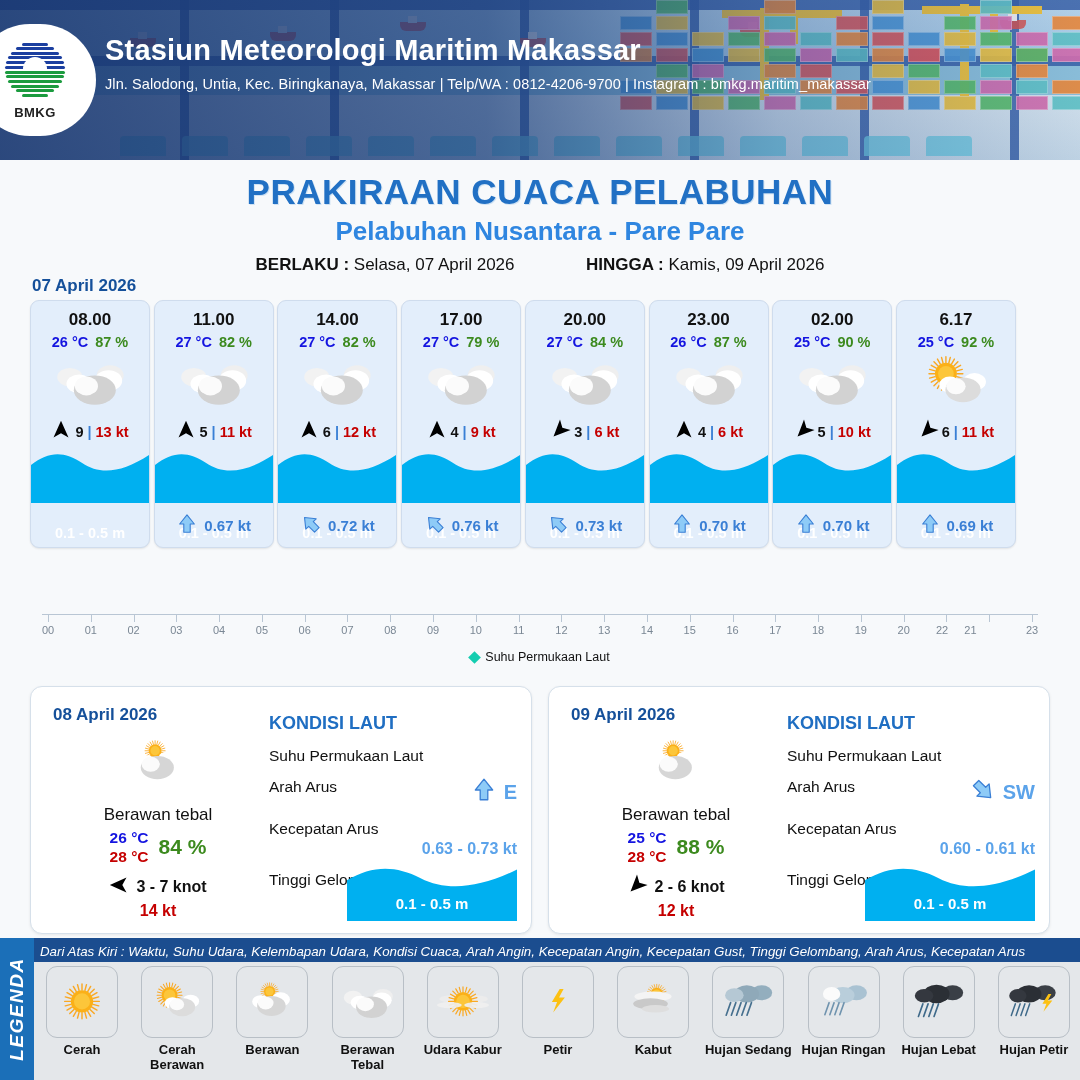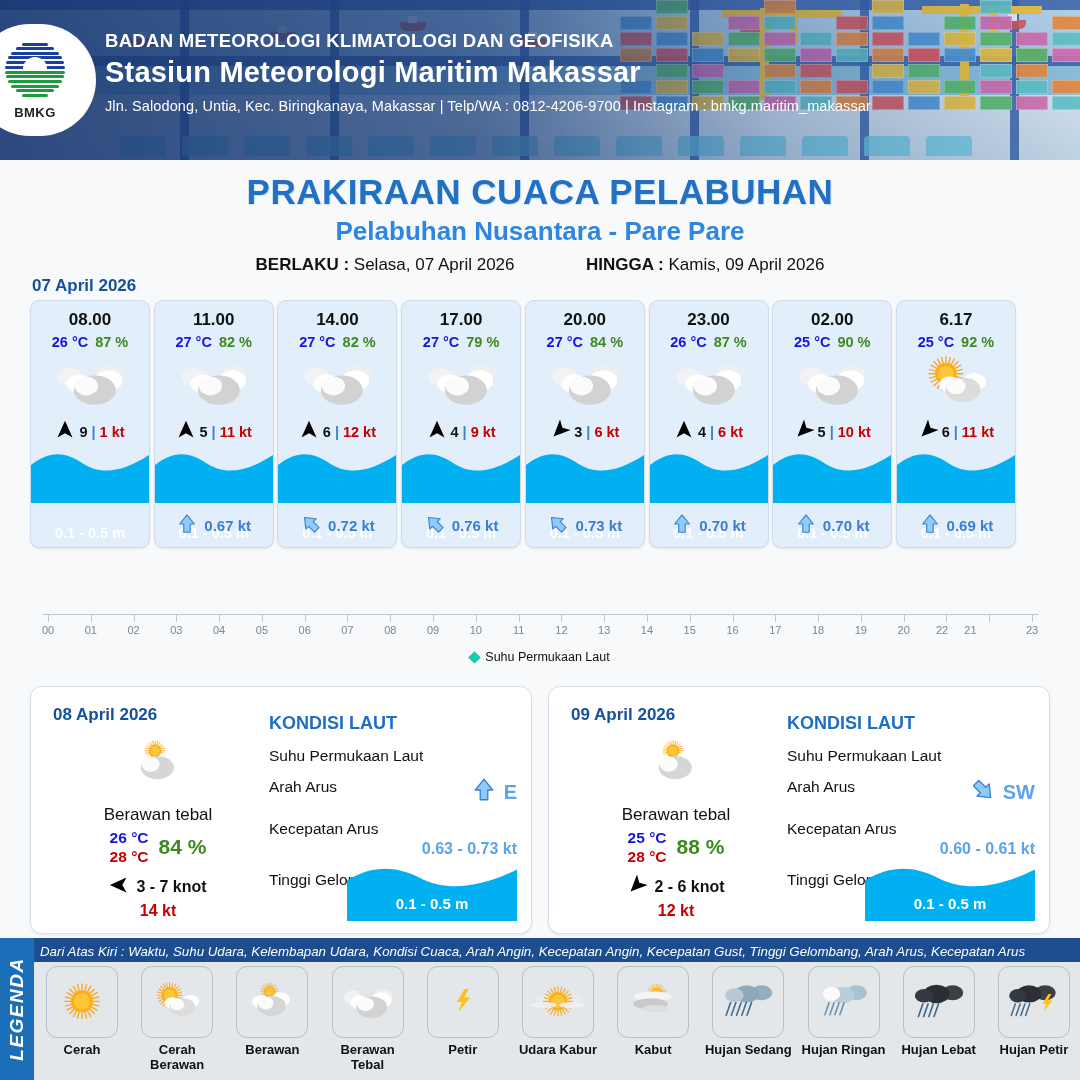--- a/index.html
+++ b/index.html
@@ -276,21 +276,20 @@
           <div class="lb-bar" style="width: 54px; top: 9.4px; left: 4px;"></div>
           <div class="lb-bar" style="width: 48px; top: 14.1px; left: 7px;"></div>
           <div class="lb-bar" style="width: 38px; top: 18.8px; left: 12px;"></div>
           <div class="lb-bar" style="width: 26px; top: 23.5px; left: 18px;"></div>
         </div>
     </div>
     <div class="logo-txt">BMKG</div>
   </div>
 
   <div class="hdr-text">
-    <div class="hdr-l1">BADAN METEOROLOGI KLIMATOLOGI DAN GEOFISIKA</div>
     <div class="hdr-l2">Stasiun Meteorologi Maritim Makassar</div>
     <div class="hdr-l3">Jln. Salodong, Untia, Kec. Biringkanaya, Makassar | Telp/WA : 0812-4206-9700 | Instagram : bmkg.maritim_makassar</div>
   </div>
 </div>
 
 <div class="title-zone">
   <div class="t-main">PRAKIRAAN CUACA PELABUHAN</div>
   <div class="t-sub">Pelabuhan Nusantara - Pare Pare</div>
   <div class="t-valid">
     <span class="k">BERLAKU :</span>
@@ -321,21 +320,21 @@
             <ellipse cx="19" cy="18" rx="11" ry="9" fill="#fbfbfb"></ellipse>
           </g>
         </svg>
       </div>
       <div class="c-wind">
         <span><svg width="20" height="20" viewBox="0 0 24 24" style="transform:rotate(0deg)">
             <path d="M12 1 L21 21 L12 16 L3 21 Z" fill="#000"></path>
           </svg></span>
         <span class="c-wdeg">9</span>
         <span class="c-bar">|</span>
-        <span class="c-gust">1 kt</span>
+        <span class="c-gust">13 kt</span>
       </div>
       <div class="wave-wrap">
         <svg viewBox="0 0 120 56" preserveAspectRatio="none">
           <path d="M0 18 C 18 4, 34 4, 52 16 C 70 28, 92 26, 120 8 L120 56 L0 56 Z" fill="#00b0f0"></path>
         </svg>
       </div>
       <div class="wave-txt">0.1 - 0.5 m</div>
     </div>
     <div class="card">
       <div class="c-time">11.00</div>
@@ -977,28 +976,20 @@
               <ellipse cx="27" cy="22" rx="20" ry="14" fill="#d2d2d2"></ellipse>
               <ellipse cx="19" cy="18" rx="11" ry="9" fill="#fbfbfb"></ellipse>
             </g>
           </svg>
         </div>
         <div class="lg-name">Berawan Tebal</div>
       </div>
       <div class="lg-item">
         <div class="lg-box">
           <svg width="62" height="62" viewBox="0 0 100 70">
-            <path transform="translate(38,14) scale(1.05)" d="M14 0 L2 20 L10 20 L4 36 L22 13 L13 13 L20 0 Z" fill="#fcc113"></path>
-          </svg>
-        </div>
-        <div class="lg-name">Petir</div>
-      </div>
-      <div class="lg-item">
-        <div class="lg-box">
-          <svg width="62" height="62" viewBox="0 0 100 70">
             <ellipse cx="34" cy="30" rx="22" ry="6" fill="#ececec"></ellipse>
             <ellipse cx="68" cy="30" rx="22" ry="6" fill="#ececec"></ellipse>
             <line x1="65.3" y1="34" x2="73.25" y2="34" stroke="#f9a825" stroke-width="1.9500000000000002" stroke-linecap="round"></line>
             <line x1="64.77866514222275" y1="37.95993139006857" x2="72.45777546122085" y2="40.017542798633606" stroke="#f9a825" stroke-width="1.9500000000000002" stroke-linecap="round"></line>
             <line x1="63.25018867790191" y1="41.65" x2="70.1350906379882" y2="45.625" stroke="#f9a825" stroke-width="1.9500000000000002" stroke-linecap="round"></line>
             <line x1="60.81873375215417" y1="44.81873375215417" x2="66.44023266258723" y2="50.44023266258723" stroke="#f9a825" stroke-width="1.9500000000000002" stroke-linecap="round"></line>
             <line x1="57.650000000000006" y1="47.25018867790191" x2="61.625" y2="54.1350906379882" stroke="#f9a825" stroke-width="1.9500000000000002" stroke-linecap="round"></line>
             <line x1="53.95993139006857" y1="48.77866514222275" x2="56.017542798633606" y2="56.45777546122084" stroke="#f9a825" stroke-width="1.9500000000000002" stroke-linecap="round"></line>
             <line x1="50" y1="49.3" x2="50" y2="57.25" stroke="#f9a825" stroke-width="1.9500000000000002" stroke-linecap="round"></line>
             <line x1="46.04006860993143" y1="48.77866514222275" x2="43.98245720136639" y2="56.45777546122084" stroke="#f9a825" stroke-width="1.9500000000000002" stroke-linecap="round"></line>
@@ -1018,20 +1009,28 @@
             <line x1="60.81873375215417" y1="23.18126624784582" x2="66.44023266258722" y2="17.559767337412765" stroke="#f9a825" stroke-width="1.9500000000000002" stroke-linecap="round"></line>
             <line x1="63.25018867790191" y1="26.349999999999994" x2="70.1350906379882" y2="22.37499999999999" stroke="#f9a825" stroke-width="1.9500000000000002" stroke-linecap="round"></line>
             <line x1="64.77866514222275" y1="30.040068609931435" x2="72.45777546122085" y2="27.982457201366394" stroke="#f9a825" stroke-width="1.9500000000000002" stroke-linecap="round"></line>
             <circle cx="50" cy="34" r="15" fill="#fbb018"></circle>
             <circle cx="50" cy="34" r="10.799999999999999" fill="#fcc63a"></circle>
             <ellipse cx="28" cy="40" rx="20" ry="5" fill="#f0f0f0" opacity=".9"></ellipse>
             <ellipse cx="72" cy="40" rx="20" ry="5" fill="#f0f0f0" opacity=".9"></ellipse>
           </svg>
         </div>
         <div class="lg-name">Udara Kabur</div>
+      </div>
+      <div class="lg-item">
+        <div class="lg-box">
+          <svg width="62" height="62" viewBox="0 0 100 70">
+            <path transform="translate(38,14) scale(1.05)" d="M14 0 L2 20 L10 20 L4 36 L22 13 L13 13 L20 0 Z" fill="#fcc113"></path>
+          </svg>
+        </div>
+        <div class="lg-name">Petir</div>
       </div>
       <div class="lg-item">
         <div class="lg-box">
           <svg width="62" height="62" viewBox="0 0 100 70">
             <line x1="66.2" y1="22" x2="71.5" y2="22" stroke="#f9a825" stroke-width="1.3" stroke-linecap="round"></line>
             <line x1="65.85244342814849" y1="24.639954260045712" x2="70.97185030748057" y2="26.011695199089072" stroke="#f9a825" stroke-width="1.3" stroke-linecap="round"></line>
             <line x1="64.83345911860127" y1="27.099999999999998" x2="69.4233937586588" y2="29.75" stroke="#f9a825" stroke-width="1.3" stroke-linecap="round"></line>
             <line x1="63.212489168102785" y1="29.212489168102785" x2="66.96015510839149" y2="32.96015510839149" stroke="#f9a825" stroke-width="1.3" stroke-linecap="round"></line>
             <line x1="61.1" y1="30.833459118601276" x2="63.75" y2="35.4233937586588" stroke="#f9a825" stroke-width="1.3" stroke-linecap="round"></line>
             <line x1="58.63995426004571" y1="31.852443428148497" x2="60.011695199089075" y2="36.97185030748056" stroke="#f9a825" stroke-width="1.3" stroke-linecap="round"></line>

